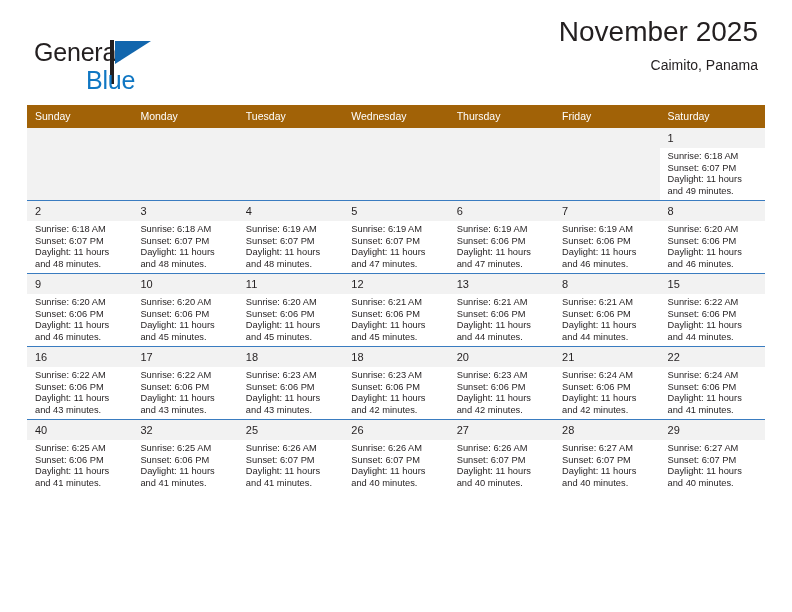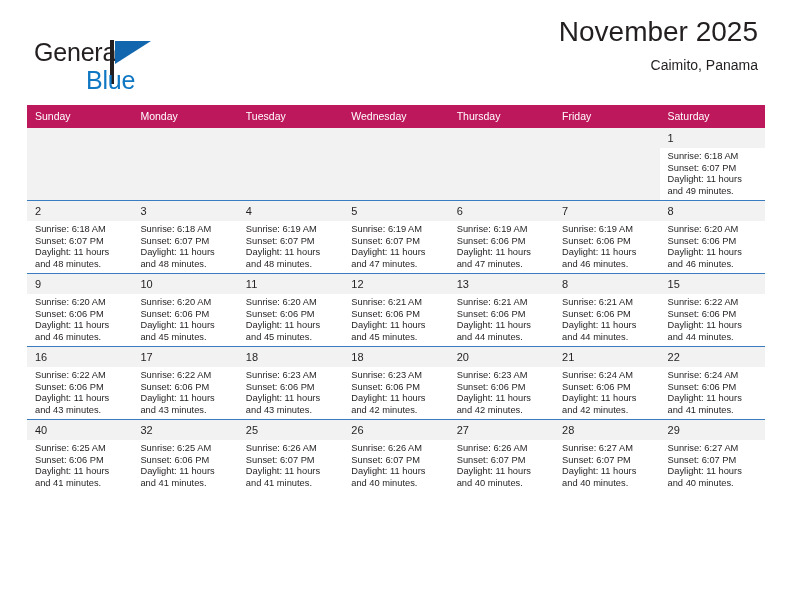--- a/index.html
+++ b/index.html
@@ -101,21 +101,21 @@
     width: 738px;
   }
   table.cal {
     border-collapse: collapse;
     table-layout: fixed;
     width: 738px;
   }
   table.cal col { width: 105.43px; }
 
   thead th {
-    background: #be185d;
+    background: #a16207;
     color: #ffffff;
     font-size: 10.5px;
     font-weight: normal;
     text-align: left;
     padding: 5px 0 6px 8px;
     height: 11px;
     border: none;
   }
 
   tbody td {

